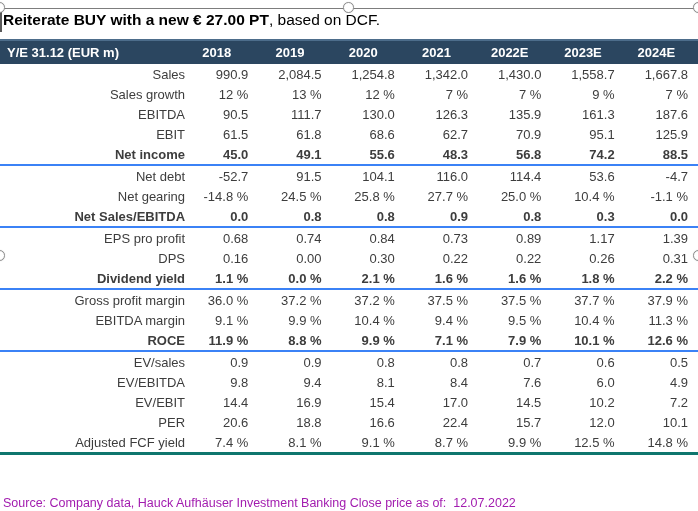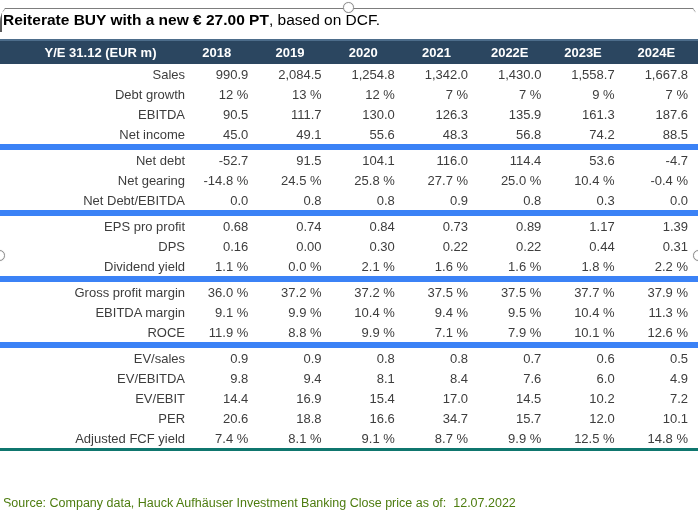--- a/index.html
+++ b/index.html
@@ -3,21 +3,20 @@
 <meta charset="utf-8">
 <style>
   html, body { margin: 0; padding: 0; background: #ffffff; }
   .canvas {
     position: relative;
     width: 698px;
     height: 511px;
     background: #ffffff;
     overflow: hidden;
     font-family: "Liberation Sans", sans-serif;
-    border-radius: 22px;
   }
   
   .sel-line-top {
     position: absolute; left: 0; top: 8px; width: 698px; height: 1px;
     background: #7d7d7d;
   }
   .sel-line-left {
     position: absolute; left: 0; top: 9px; width: 2px; height: 23px;
     background: #5a5a5a;
   }
@@ -44,33 +43,33 @@
   }
   col.c0 { width: 185px; }
   col.cy { width: 73.28px; }
   table.fin th {
     background: #2b4660;
     border-top: 2px solid #4d6d8b;
     color: #ffffff; font-size: 13px; font-weight: bold;
     height: 23px; padding: 0 10px 0 0; text-align: center;
     white-space: nowrap; overflow: hidden;
   }
-  table.fin th:first-child { text-align: center; padding: 0 0 0 16px; }
+  table.fin th:first-child { text-align: left; padding: 0 0 0 7px; }
   table.fin td {
     font-size: 13px; color: #3d3d3d; height: 20px;
     padding: 0 10px 0 0; text-align: right; vertical-align: middle;
     white-space: nowrap; overflow: hidden;
   }
   table.fin td.lbl { text-align: right; padding: 0 0 0 6px; }
-  table.fin tr.group-end td { border-bottom: 6px solid #3b82f6; }
+  table.fin tr.group-end td { border-bottom: 2px solid #3b82f6; font-weight: bold; }
   table.fin tr.table-end td { border-bottom: 3px solid #0f766e; }
   
   .source {
     position: absolute; left: 3px; top: 496px;
-    font-size: 12.5px; color: #4d7c0f; white-space: pre; 
+    font-size: 12.5px; color: #a21caf; white-space: pre; 
   }
 </style>
 </head>
 <body>
 
 <div class="canvas">
 
   <div class="sel-line-top"></div>
   <div class="sel-line-left"></div>
   <div class="handle h-tl"></div>
@@ -109,38 +108,48 @@
           <td class="lbl">Sales</td>
           <td>990.9</td>
           <td>2,084.5</td>
           <td>1,254.8</td>
           <td>1,342.0</td>
           <td>1,430.0</td>
           <td>1,558.7</td>
           <td>1,667.8</td>
         </tr>
         <tr>
-          <td class="lbl">Debt growth</td>
+          <td class="lbl">Sales growth</td>
           <td>12 %</td>
           <td>13 %</td>
           <td>12 %</td>
           <td>7 %</td>
           <td>7 %</td>
           <td>9 %</td>
           <td>7 %</td>
         </tr>
         <tr>
           <td class="lbl">EBITDA</td>
           <td>90.5</td>
           <td>111.7</td>
           <td>130.0</td>
           <td>126.3</td>
           <td>135.9</td>
           <td>161.3</td>
           <td>187.6</td>
+        </tr>
+        <tr>
+          <td class="lbl">EBIT</td>
+          <td>61.5</td>
+          <td>61.8</td>
+          <td>68.6</td>
+          <td>62.7</td>
+          <td>70.9</td>
+          <td>95.1</td>
+          <td>125.9</td>
         </tr>
         <tr class="group-end">
           <td class="lbl">Net income</td>
           <td>45.0</td>
           <td>49.1</td>
           <td>55.6</td>
           <td>48.3</td>
           <td>56.8</td>
           <td>74.2</td>
           <td>88.5</td>
@@ -156,24 +165,24 @@
           <td>-4.7</td>
         </tr>
         <tr>
           <td class="lbl">Net gearing</td>
           <td>-14.8 %</td>
           <td>24.5 %</td>
           <td>25.8 %</td>
           <td>27.7 %</td>
           <td>25.0 %</td>
           <td>10.4 %</td>
-          <td>-0.4 %</td>
+          <td>-1.1 %</td>
         </tr>
         <tr class="group-end">
-          <td class="lbl">Net Debt/EBITDA</td>
+          <td class="lbl">Net Sales/EBITDA</td>
           <td>0.0</td>
           <td>0.8</td>
           <td>0.8</td>
           <td>0.9</td>
           <td>0.8</td>
           <td>0.3</td>
           <td>0.0</td>
         </tr>
         <tr>
           <td class="lbl">EPS pro profit</td>
@@ -185,21 +194,21 @@
           <td>1.17</td>
           <td>1.39</td>
         </tr>
         <tr>
           <td class="lbl">DPS</td>
           <td>0.16</td>
           <td>0.00</td>
           <td>0.30</td>
           <td>0.22</td>
           <td>0.22</td>
-          <td>0.44</td>
+          <td>0.26</td>
           <td>0.31</td>
         </tr>
         <tr class="group-end">
           <td class="lbl">Dividend yield</td>
           <td>1.1 %</td>
           <td>0.0 %</td>
           <td>2.1 %</td>
           <td>1.6 %</td>
           <td>1.6 %</td>
           <td>1.8 %</td>
@@ -263,21 +272,21 @@
           <td>17.0</td>
           <td>14.5</td>
           <td>10.2</td>
           <td>7.2</td>
         </tr>
         <tr>
           <td class="lbl">PER</td>
           <td>20.6</td>
           <td>18.8</td>
           <td>16.6</td>
-          <td>34.7</td>
+          <td>22.4</td>
           <td>15.7</td>
           <td>12.0</td>
           <td>10.1</td>
         </tr>
         <tr class="table-end">
           <td class="lbl">Adjusted FCF yield</td>
           <td>7.4 %</td>
           <td>8.1 %</td>
           <td>9.1 %</td>
           <td>8.7 %</td>

